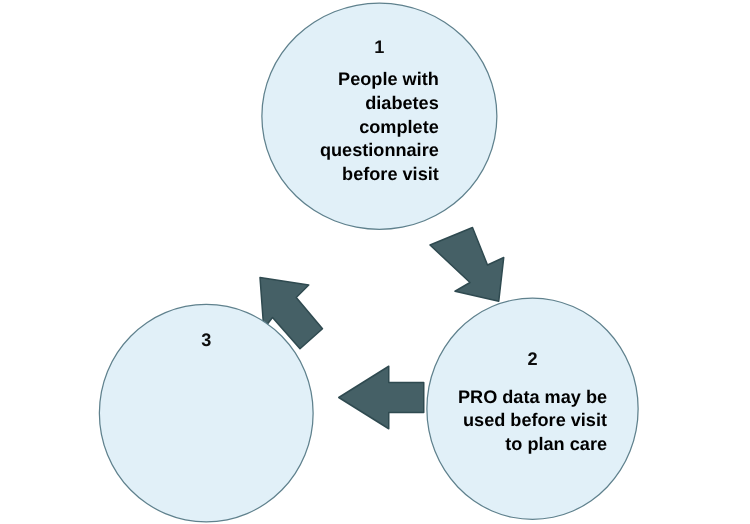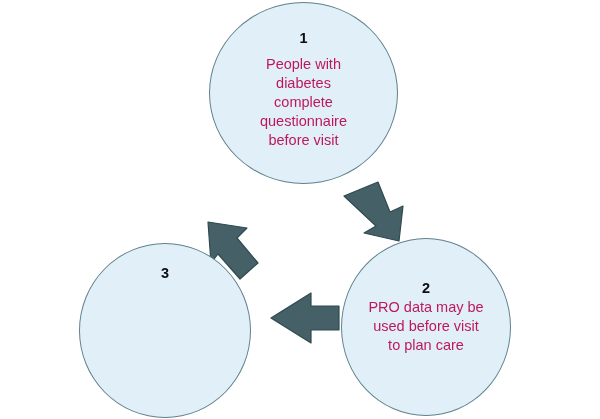--- a/index.html
+++ b/index.html
@@ -40,47 +40,48 @@
     text-align: center;
     color: #111111;
   }
   .node-number {
     font-weight: bold;
     font-size: 14.5px;
     line-height: 1.25;
     color: #0d0d0d;
   }
   .node-text {
-    font-weight: normal;
+    font-weight: bold;
     font-size: 14.5px;
     line-height: 1.3;
-    color: #be185d;
+    color: #000000;
     white-space: pre-line;
     padding: 0 6px;
+    text-align: right;
   }
 
   
   #node-1 {
     left: 209px;
     top: 2px;
     width: 189px;
     height: 182px;
     padding-top: 26px;
   }
   #node-1 .node-text { margin-top: 8px; }
 
   
   #node-2 {
     left: 341px;
     top: 238px;
     width: 170px;
     height: 178px;
     padding-top: 40px;
   }
-  #node-2 .node-text { margin-top: 1px; }
+  #node-2 .node-text { margin-top: 12px; }
 
   
   #node-3 {
     left: 79px;
     top: 243px;
     width: 172px;
     height: 175px;
     padding-top: 20px;
   }
   #node-3 .node-text { margin-top: 6px; }

